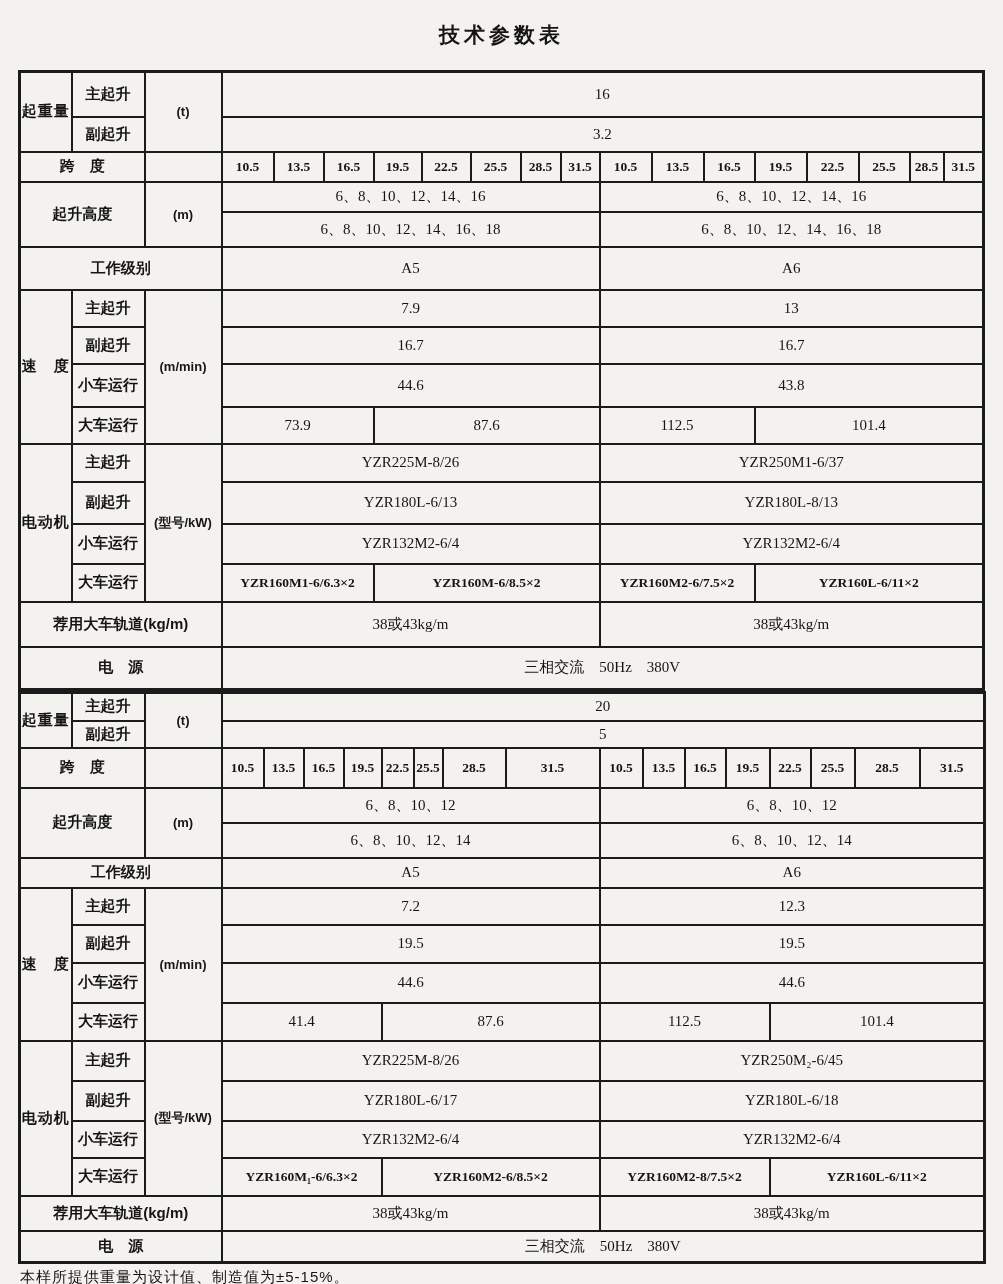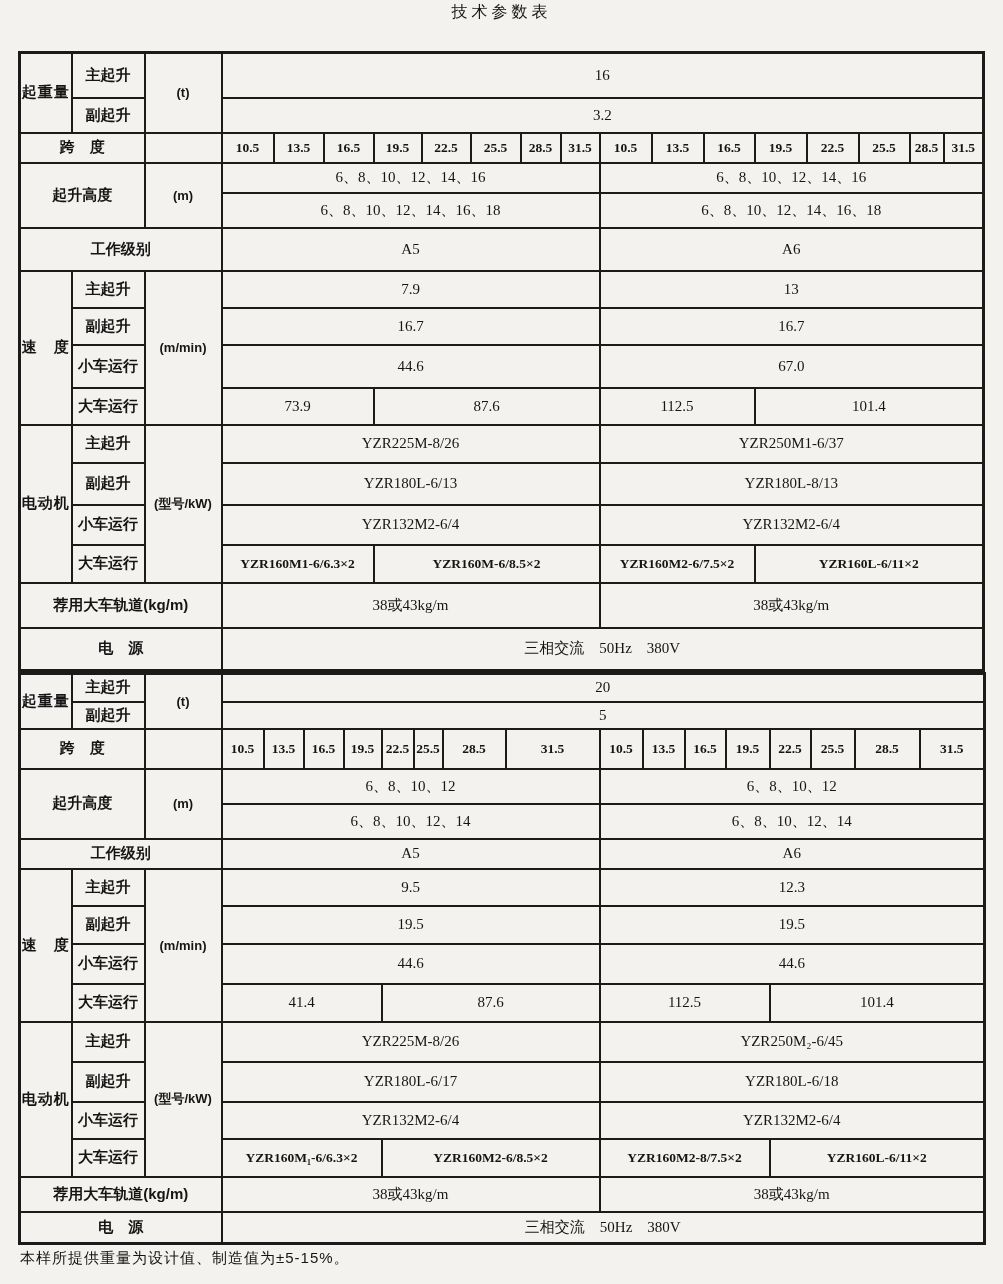--- a/index.html
+++ b/index.html
@@ -3,22 +3,22 @@
 <meta charset="utf-8">
 <style>
   html,body { margin:0; padding:0; }
   body {
     width:1003px; height:1284px;
     background:#f4f2ee;
     color:#151515;
     font-family:"Liberation Sans","DejaVu Sans",sans-serif;
   }
   .title {
-    text-align:center; font-weight:normal; font-size:16px;
-    letter-spacing:4px; padding-top:2px; height:27px;
+    text-align:center; font-weight:bold; font-size:21px;
+    letter-spacing:4px; padding-top:21px; height:27px;
   }
   table.spec {
     border-collapse:collapse; table-layout:fixed;
     margin-left:18px; border:3px solid #1b1b1b;
   }
   table.spec td {
     border:2px solid #1b1b1b; text-align:center; vertical-align:middle;
     padding:0; overflow:hidden; white-space:nowrap;
   }
   .grp  { font-weight:bold; font-size:15px; letter-spacing:1px; }
@@ -117,21 +117,21 @@
     <td class="val" colspan="8">13</td>
   </tr>
   <tr style="height:37px">
     <td class="lbl">副起升</td>
     <td class="val" colspan="8">16.7</td>
     <td class="val" colspan="8">16.7</td>
   </tr>
   <tr style="height:43px">
     <td class="lbl">小车运行</td>
     <td class="val" colspan="8">44.6</td>
-    <td class="val" colspan="8">67.0</td>
+    <td class="val" colspan="8">43.8</td>
   </tr>
   <tr style="height:37px">
     <td class="lbl">大车运行</td>
     <td class="val" colspan="3">73.9</td>
     <td class="val" colspan="5">87.6</td>
     <td class="val" colspan="3">112.5</td>
     <td class="val" colspan="5">101.4</td>
   </tr>
   <tr style="height:38px">
     <td class="grp" rowspan="4">电动机</td>
@@ -234,21 +234,21 @@
   </tr>
   <tr style="height:30px">
     <td class="lbl" colspan="3">工作级别</td>
     <td class="val" colspan="8">A5</td>
     <td class="val" colspan="8">A6</td>
   </tr>
   <tr style="height:37px">
     <td class="grp" rowspan="4">速　度</td>
     <td class="lbl">主起升</td>
     <td class="unit" rowspan="4">(m/min)</td>
-    <td class="val" colspan="8">9.5</td>
+    <td class="val" colspan="8">7.2</td>
     <td class="val" colspan="8">12.3</td>
   </tr>
   <tr style="height:38px">
     <td class="lbl">副起升</td>
     <td class="val" colspan="8">19.5</td>
     <td class="val" colspan="8">19.5</td>
   </tr>
   <tr style="height:40px">
     <td class="lbl">小车运行</td>
     <td class="val" colspan="8">44.6</td>

